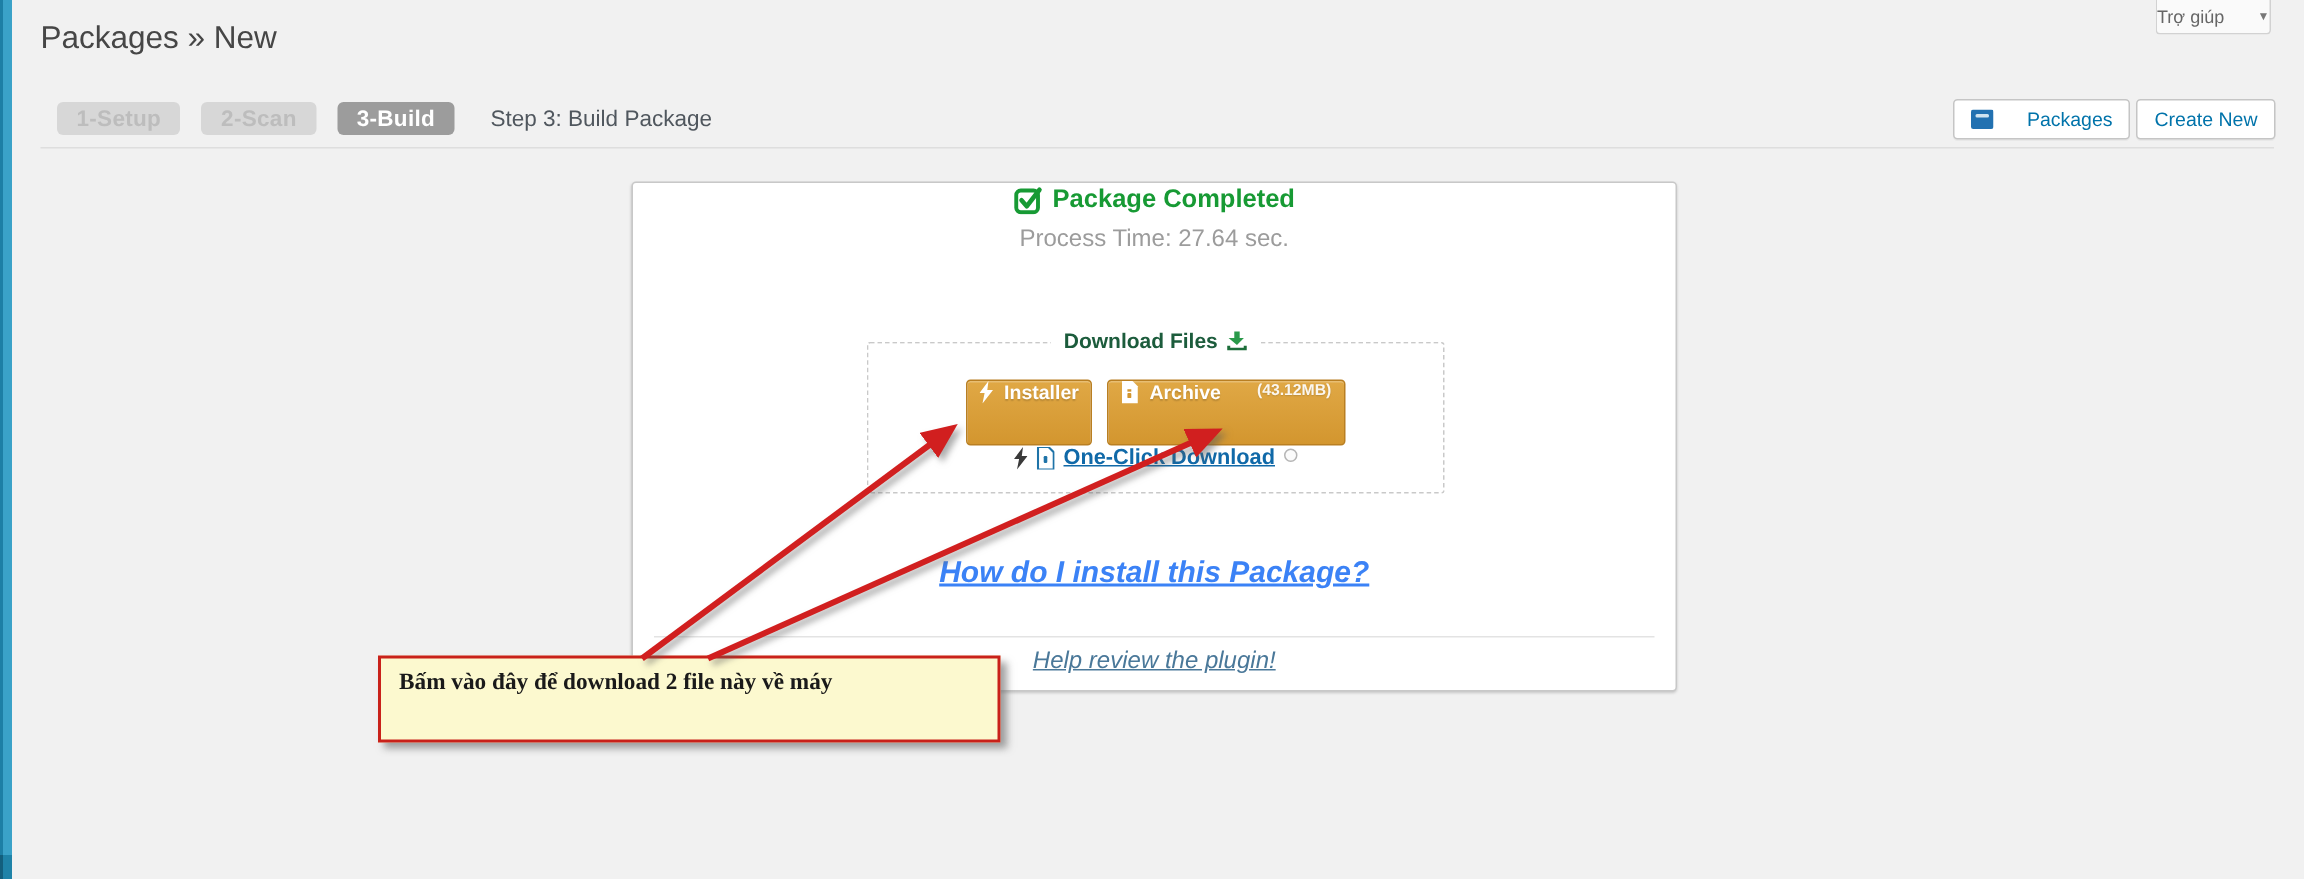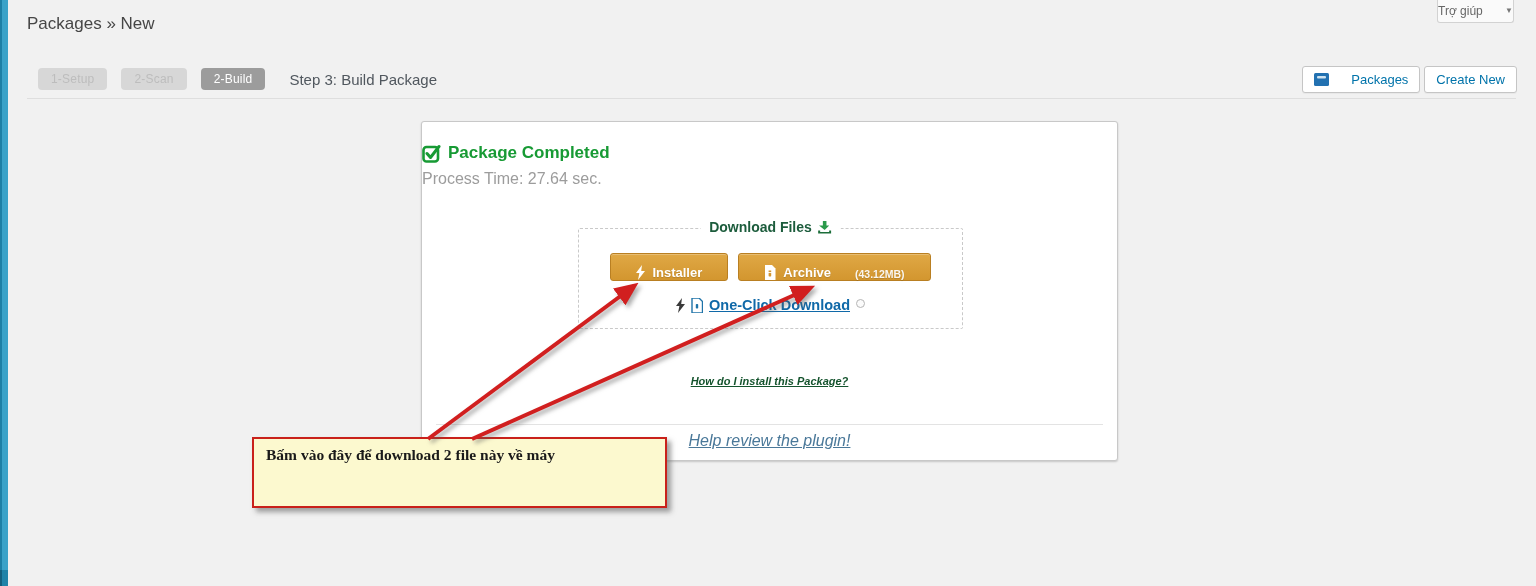--- a/index.html
+++ b/index.html
@@ -28,28 +28,28 @@
     background:#fafafa; border:1px solid #d2d2d2; border-top:none;
     border-radius:0 0 3px 3px;
     display:flex; align-items:center; justify-content:space-between; gap:5px;
     font-size:12px; color:#666; cursor:pointer;
   }
   .help-tab .caret { font-size:8px; color:#777; line-height:1; }
 
   
   .page-title {
     position:absolute; left:27px; top:14px;
-    font-size:17px; font-weight:400; color:#464646;
+    font-size:21px; font-weight:400; color:#464646;
   }
 
   
   .steps { position:absolute; left:38px; top:68px; display:flex; align-items:center; }
   .pill {
     height:22px; padding:4px 13px; margin-right:14px;
-    border-radius:4px; font-size:12px; font-weight:normal;
+    border-radius:4px; font-size:15px; font-weight:bold;
     display:flex; align-items:center; justify-content:center;
     background:#d7d7d7; color:#bdbdbd; letter-spacing:.2px;
   }
   .pill.active { background:#9c9c9c; color:#fff; }
   .step-text { font-size:15px; color:#50575e; margin-left:10px; }
   .steps-divider {
     position:absolute; left:27px; right:20px; top:98px;
     border-top:1px solid #dedede;
   }
 
@@ -69,77 +69,77 @@
     background:#fff; border:1px solid #c8c8c8; border-radius:3px;
     box-shadow:0 1px 2px rgba(0,0,0,0.18);
   }
   .panel-header {
     height:32px; background:linear-gradient(180deg,#e9e9e9,#dedede);
     border-bottom:1px solid #c8c8c8; border-radius:3px 3px 0 0;
     display:flex; align-items:center; justify-content:center;
   }
   .panel-header .panel-title { font-size:17px; font-weight:bold; color:#333; }
 
-  .status-block { margin-top:21px; }
+  .status-block { margin-top:1px; text-align:center; }
   .status-line { display:inline-flex; align-items:center; gap:7px; }
   .status-line .status-label { font-size:17px; font-weight:bold; color:#179a34; }
   .process-time { margin-top:3px; font-size:16px; color:#9c9c9c; }
 
   
   .dl-box {
     position:absolute; left:156px; top:106px; width:385px; height:101px;
     border:1px dashed #c9c9c9; border-radius:2px;
   }
   .dl-legend {
     position:absolute; top:-10px; left:50%; transform:translateX(-50%);
     background:#fff; padding:0 9px; white-space:nowrap;
     display:flex; align-items:center; gap:6px;
     font-size:14px; font-weight:bold; color:#1c5c3c;justify-content:space-between;
   }
   .dl-buttons { position:absolute; top:24px; left:0; right:0;
     display:flex; justify-content:center; gap:10px; }
   .gold-btn {
-    height:28px; padding:0 25px;
+    height:44px; padding:0 8px;
     background:linear-gradient(180deg,#e0a845,#d3962f);
     border:1px solid #b97f22; border-radius:3px;
     color:#fff; font-size:13px; font-weight:bold;
-    display:flex; align-items:flex-end; gap:7px; cursor:pointer;
+    display:flex; align-items:flex-start; gap:7px; cursor:pointer;
     box-shadow:inset 0 1px 0 rgba(255,255,255,.25);
     text-shadow:0 1px 1px rgba(0,0,0,.15);
   }
   .gold-btn .btn-size { font-size:10.5px; font-weight:bold; color:rgba(255,255,255,.92); margin-left:17px; }
   .one-click-row {
     position:absolute; top:68px; left:0; right:0;
     display:flex; align-items:center; justify-content:center; gap:6px;
   }
   .one-click-link {
     font-size:14.5px; font-weight:bold; color:#1069a8;
     text-decoration:underline; cursor:pointer;
   }
   .qmark {
     width:9px; height:9px; border-radius:50%;
     border:1px solid #b5b5b5; background:#fbfbfb;
     align-self:flex-start; margin-top:2px; cursor:pointer;
   }
 
   .install-link-row { position:absolute; top:249px; left:0; right:0; text-align:center; }
   .install-link {
-    font-size:11px; font-weight:bold; font-style:italic;
-    color:#14532d; text-decoration:underline; cursor:pointer;
+    font-size:20px; font-weight:bold; font-style:italic;
+    color:#3b82f6; text-decoration:underline; cursor:pointer;
   }
   .panel-divider { position:absolute; left:14px; right:14px; top:302px; border-top:1px solid #e3e3e3; }
   .review-row { position:absolute; top:310px; left:0; right:0; text-align:center; }
   .review-link {
     font-size:16px; font-style:italic; color:#4a7899;
     text-decoration:underline; cursor:pointer;
   }
 
   
   .callout {
-    position:absolute; left:252px; top:437px; width:415px; height:71px;
+    position:absolute; left:252px; top:437px; width:415px; height:58px;
     background:#fcf9cf; border:2px solid #c9211a;
     box-shadow:4px 4px 5px rgba(110,110,110,.65);
     padding:7px 12px;
     font-family:"Liberation Serif", serif;
     font-size:15.5px; font-weight:bold; color:#1a1a1a;
   }
 
   
   .arrows-overlay {
     position:absolute; left:0; top:0; width:1536px; height:586px;
@@ -159,21 +159,21 @@
 <div class="help-tab">
   <span>Trợ giúp</span>
   <span class="caret">▼</span>
 </div>
 
 <h1 class="page-title">Packages » New</h1>
 
 <div class="steps">
   <div class="pill">1-Setup</div>
   <div class="pill">2-Scan</div>
-  <div class="pill active">2-Build</div>
+  <div class="pill active">3-Build</div>
   <div class="step-text">Step 3: Build Package</div>
 </div>
 <div class="steps-divider"></div>
 
 <div class="top-actions">
   <button class="wp-btn">
     <span class="icon">
       <svg width="15" height="13" viewBox="0 0 15 13">
           <rect x="0" y="0" width="15" height="13" rx="1.5" fill="#2271b1"></rect>
           <rect x="3" y="3" width="9" height="2.4" rx="1" fill="#cfe3f0"></rect>

